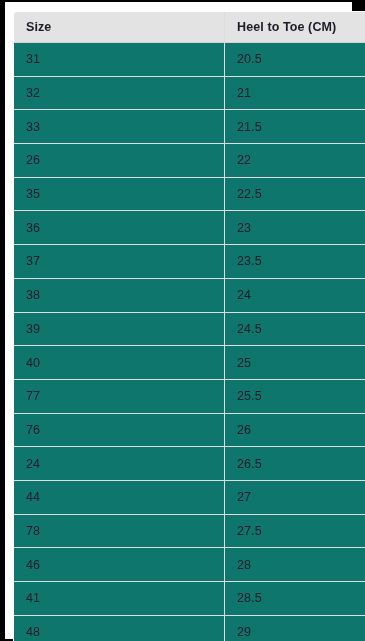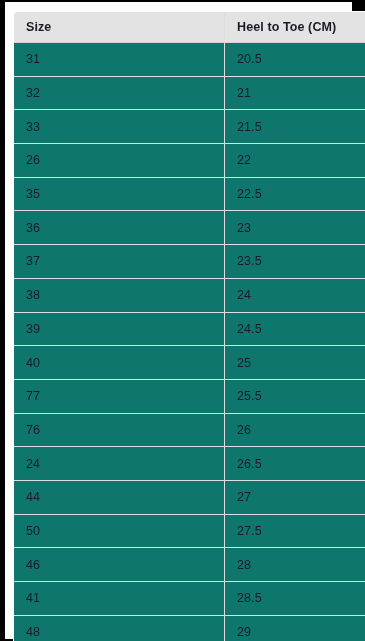--- a/index.html
+++ b/index.html
@@ -140,21 +140,21 @@
           </tr>
           <tr>
             <td class="col-size">24</td>
             <td class="col-heel">26.5</td>
           </tr>
           <tr>
             <td class="col-size">44</td>
             <td class="col-heel">27</td>
           </tr>
           <tr>
-            <td class="col-size">50</td>
+            <td class="col-size">78</td>
             <td class="col-heel">27.5</td>
           </tr>
           <tr>
             <td class="col-size">46</td>
             <td class="col-heel">28</td>
           </tr>
           <tr>
             <td class="col-size">41</td>
             <td class="col-heel">28.5</td>
           </tr>

